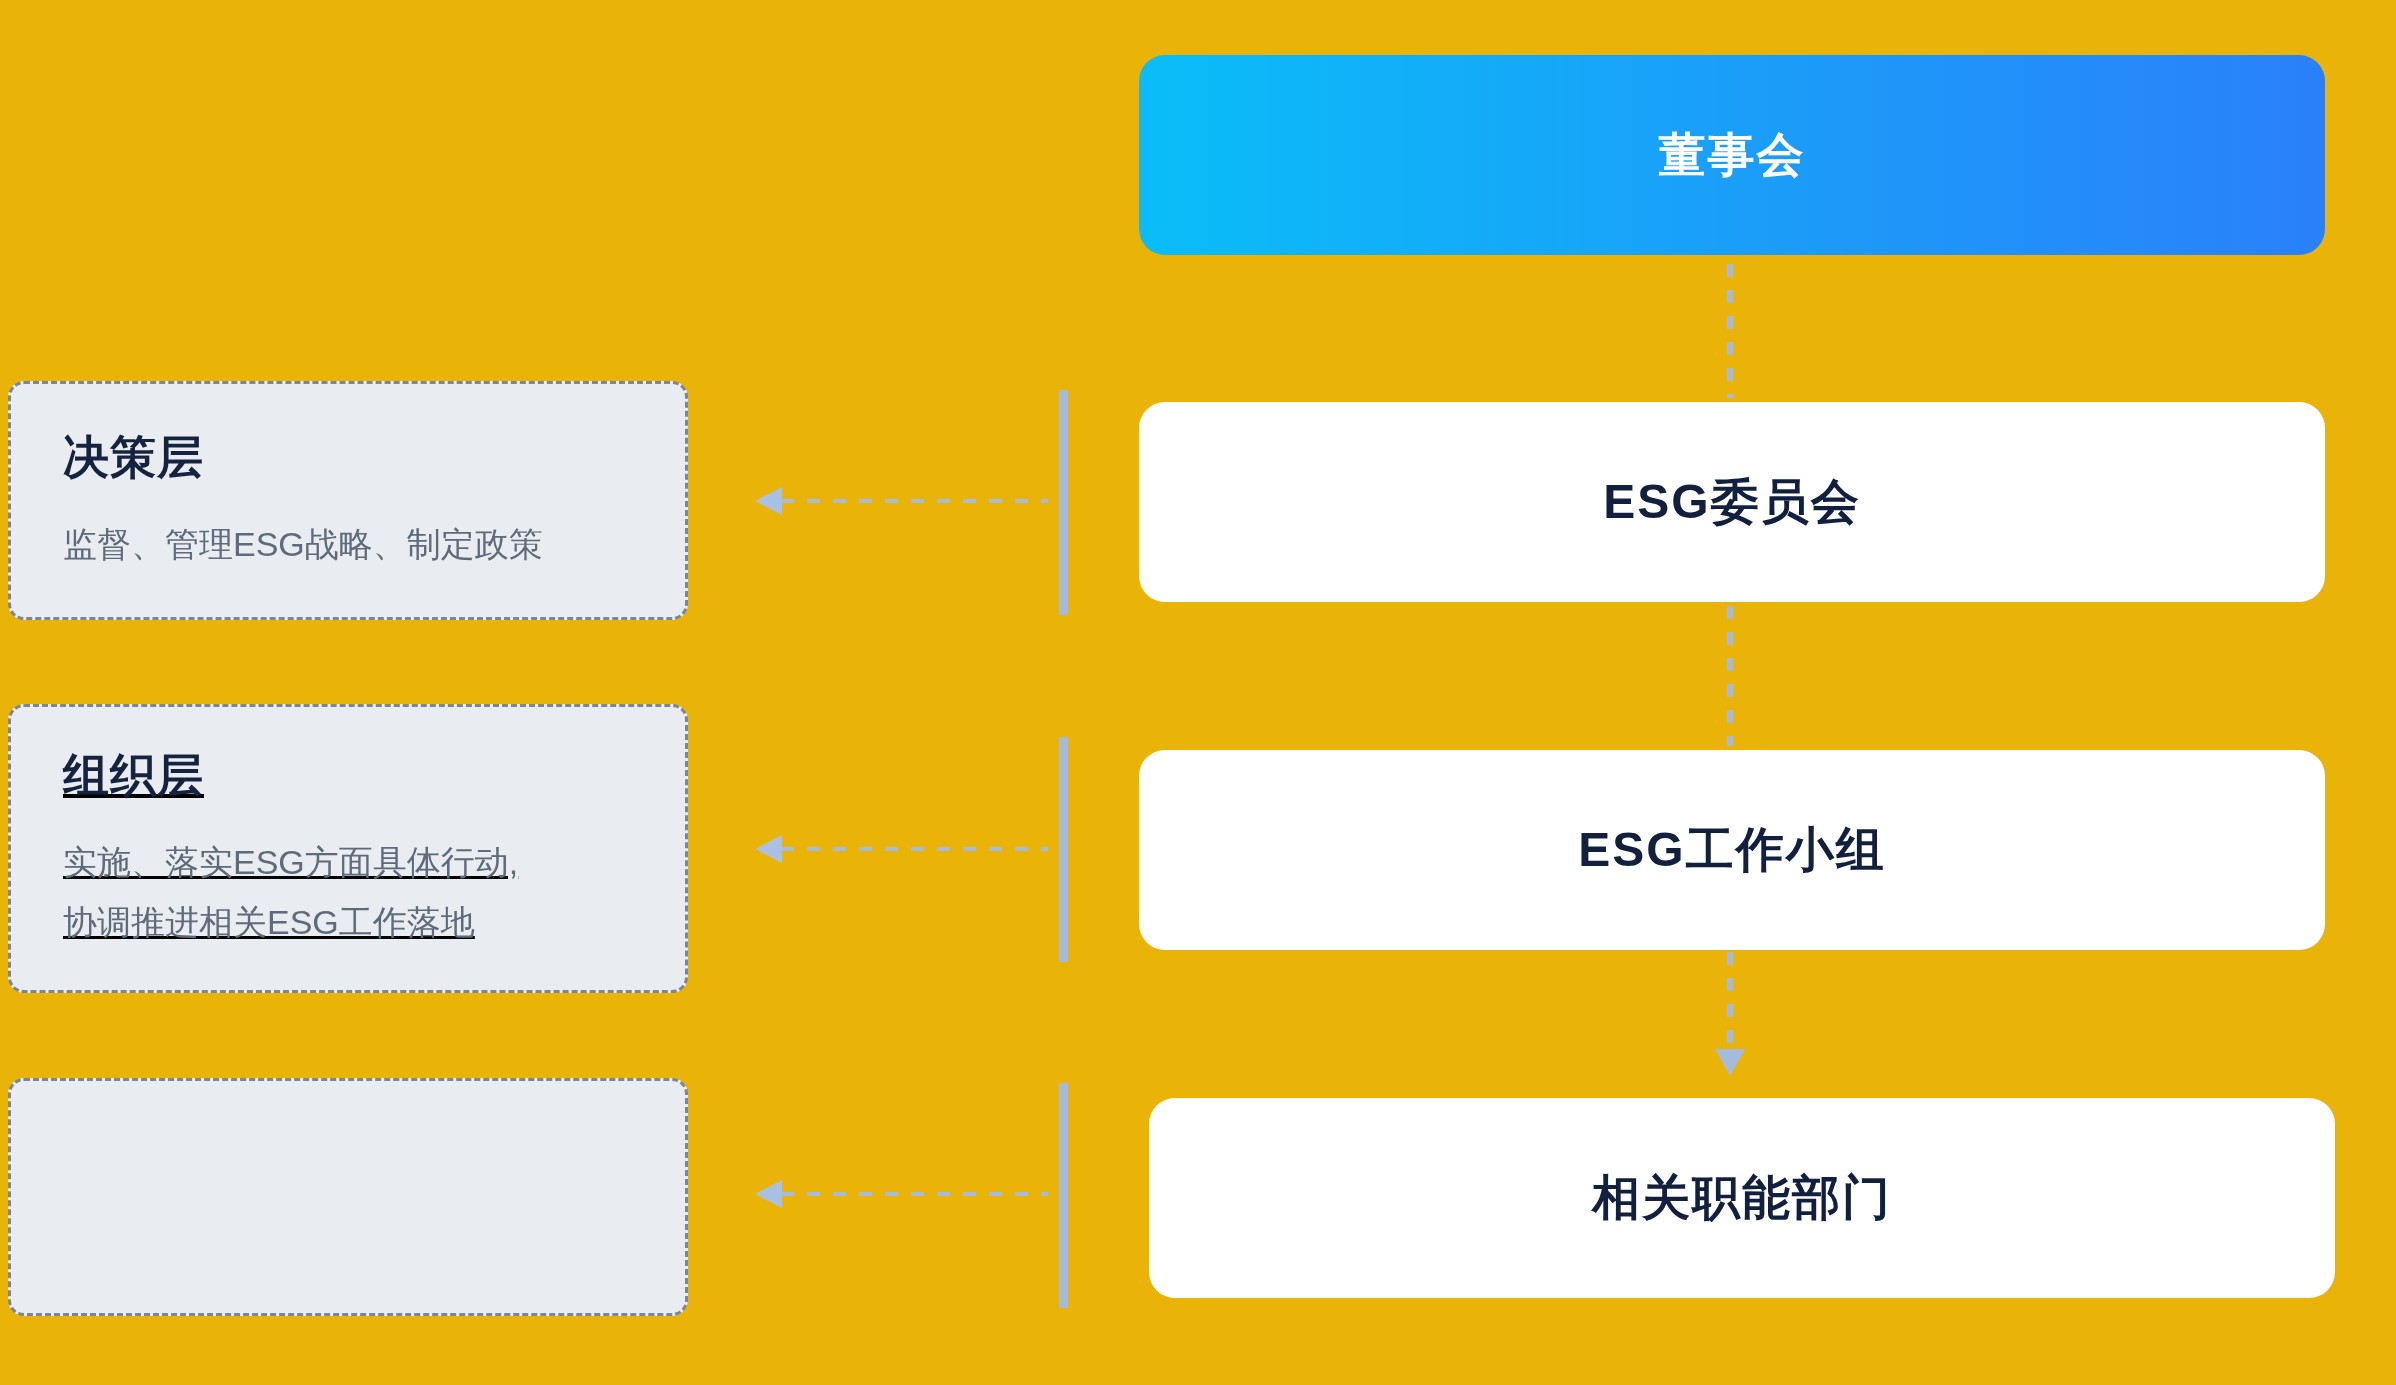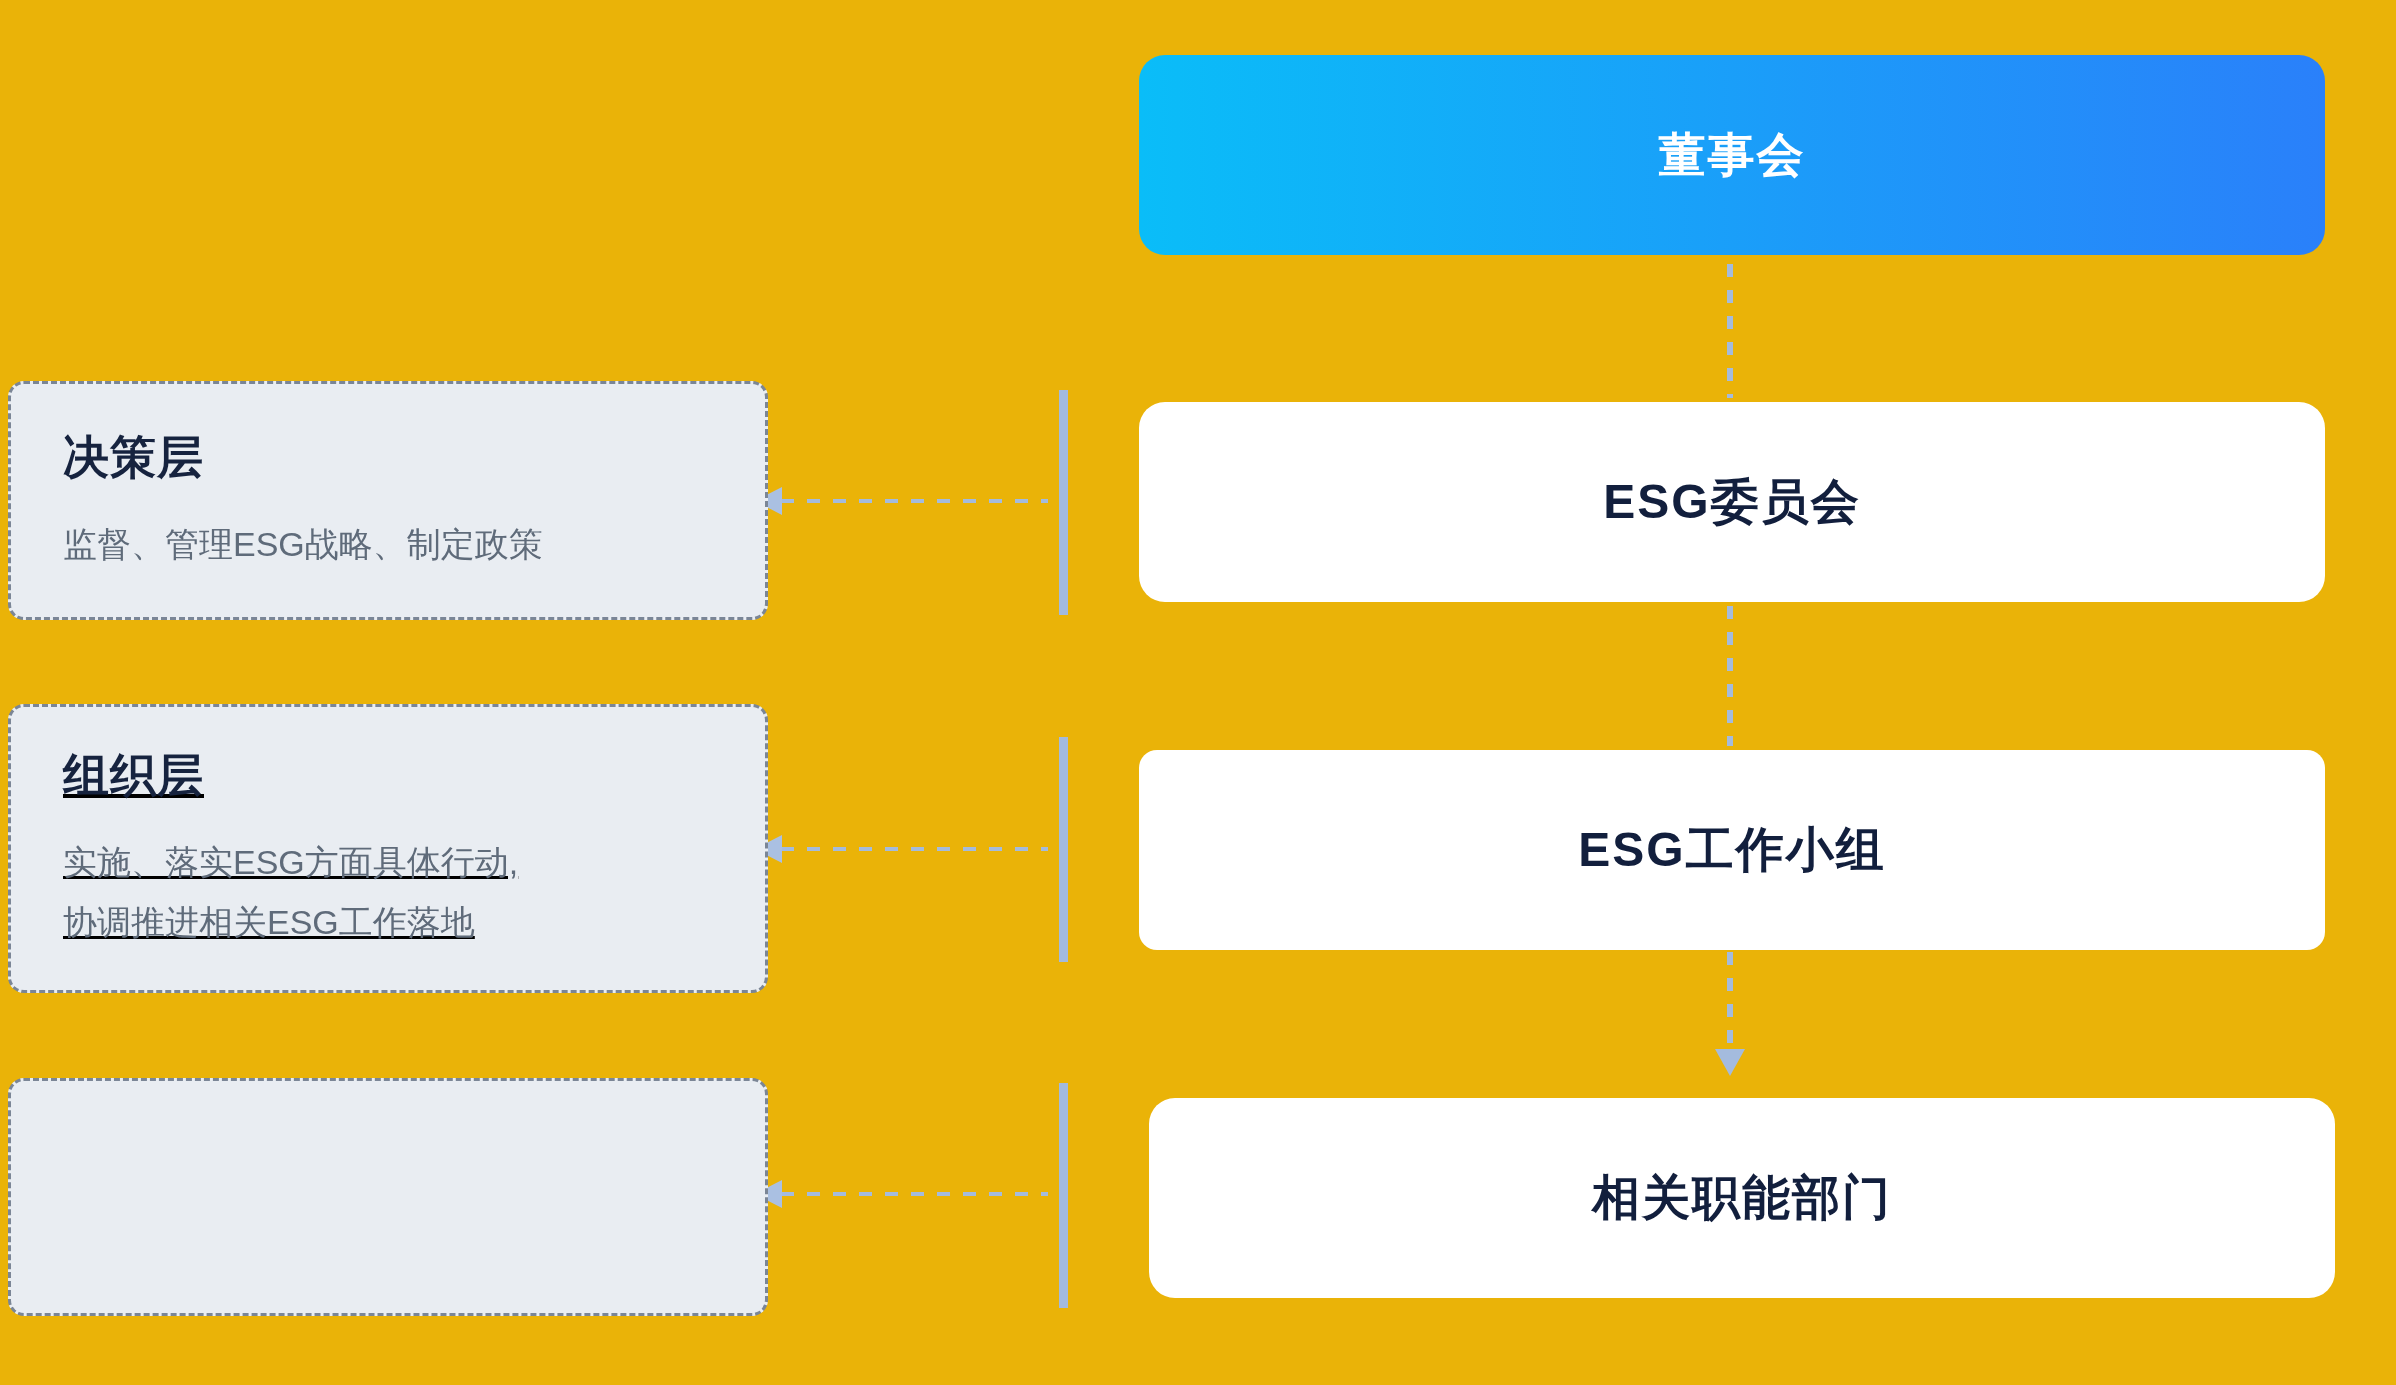--- a/index.html
+++ b/index.html
@@ -37,21 +37,21 @@
     letter-spacing: 2px;
   }
   .node-white {
     background: #ffffff;
     color: #121f3d;
     font-size: 48px;
     font-weight: 700;
     letter-spacing: 2px;
   }
   #node-committee   { top: 402px; }
-  #node-workgroup   { top: 750px; border-radius: 18px; }
+  #node-workgroup   { top: 750px; }
   #node-departments { top: 1098px; margin-left: 10px; }
 
   
   .vconn {
     position: absolute;
     left: 1727px;
     width: 6px;
     background-image: repeating-linear-gradient(
       to bottom, #a4bbde 0 13px, transparent 13px 26px);
   }
@@ -102,21 +102,21 @@
     border-right: 27px solid #aac0e2;
   }
   #arrow-head-decision     { top: 487px; }
   #arrow-head-organization { top: 835px; }
   #arrow-head-execution    { top: 1180px; }
 
   
   .card {
     position: absolute;
     left: 8px;
-    width: 760px;
+    width: 680px;
     background: #e9edf2;
     border: 3px dashed #7b8696;
     border-radius: 16px;
     box-sizing: border-box;
     display: flex;
     flex-direction: column;
     justify-content: center;
     padding: 40px 40px 40px 52px;
   }
   #card-decision     { top: 381px;  height: 239px; }

